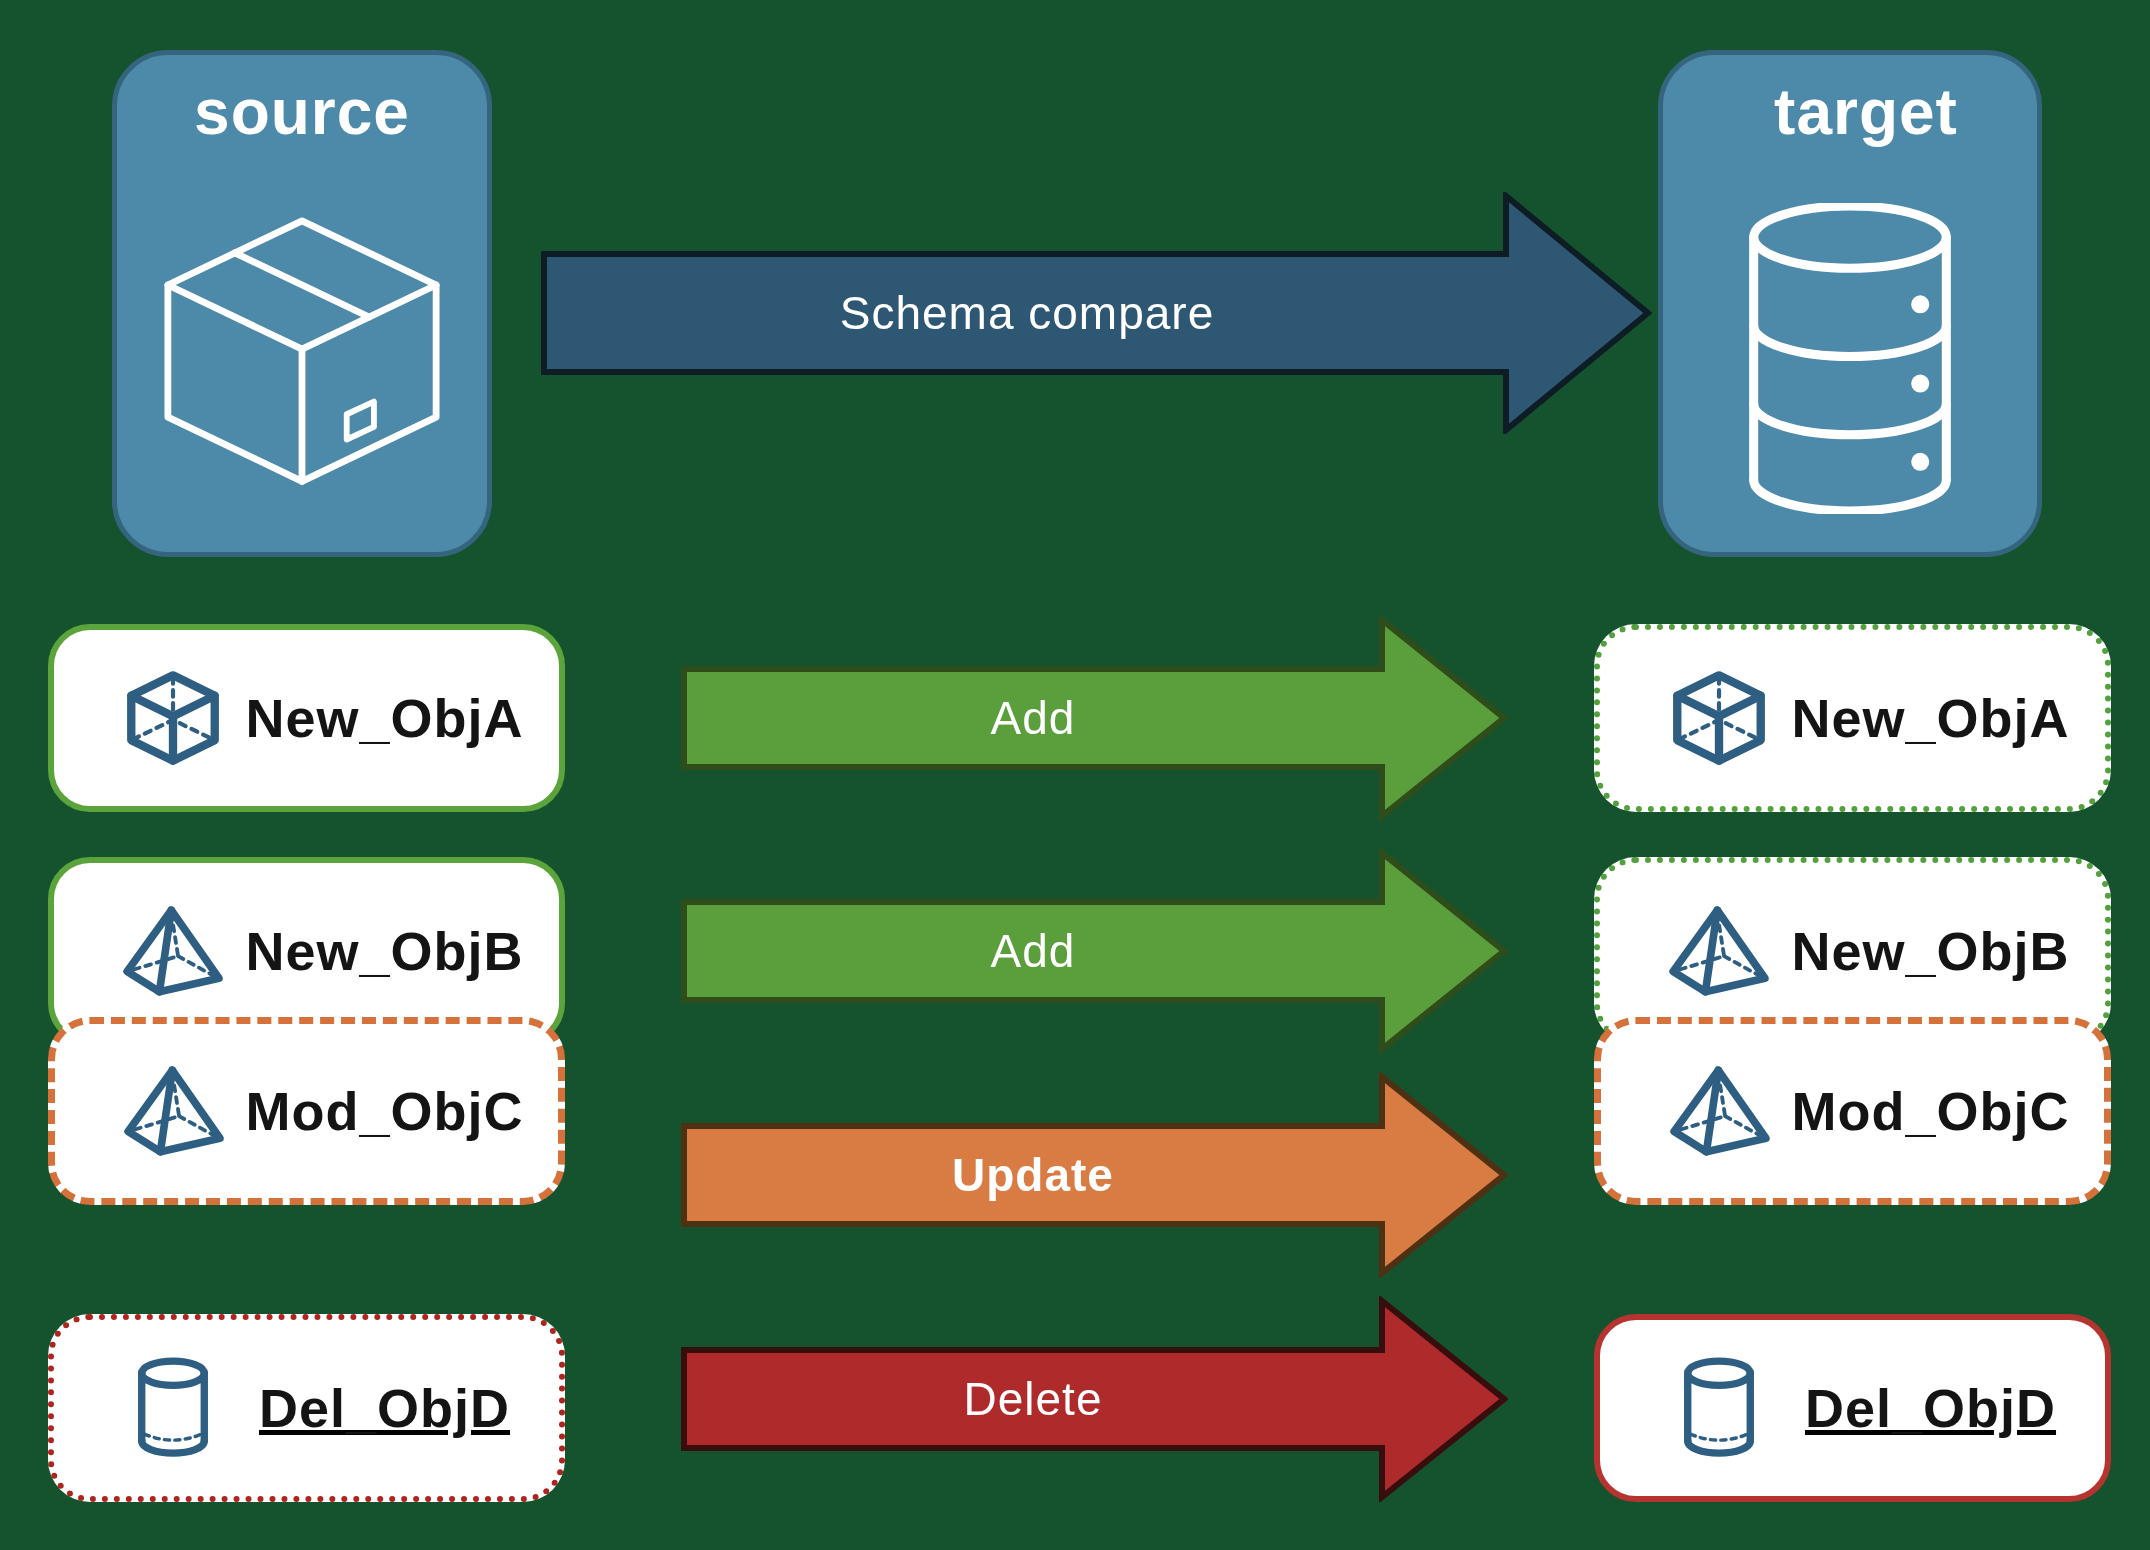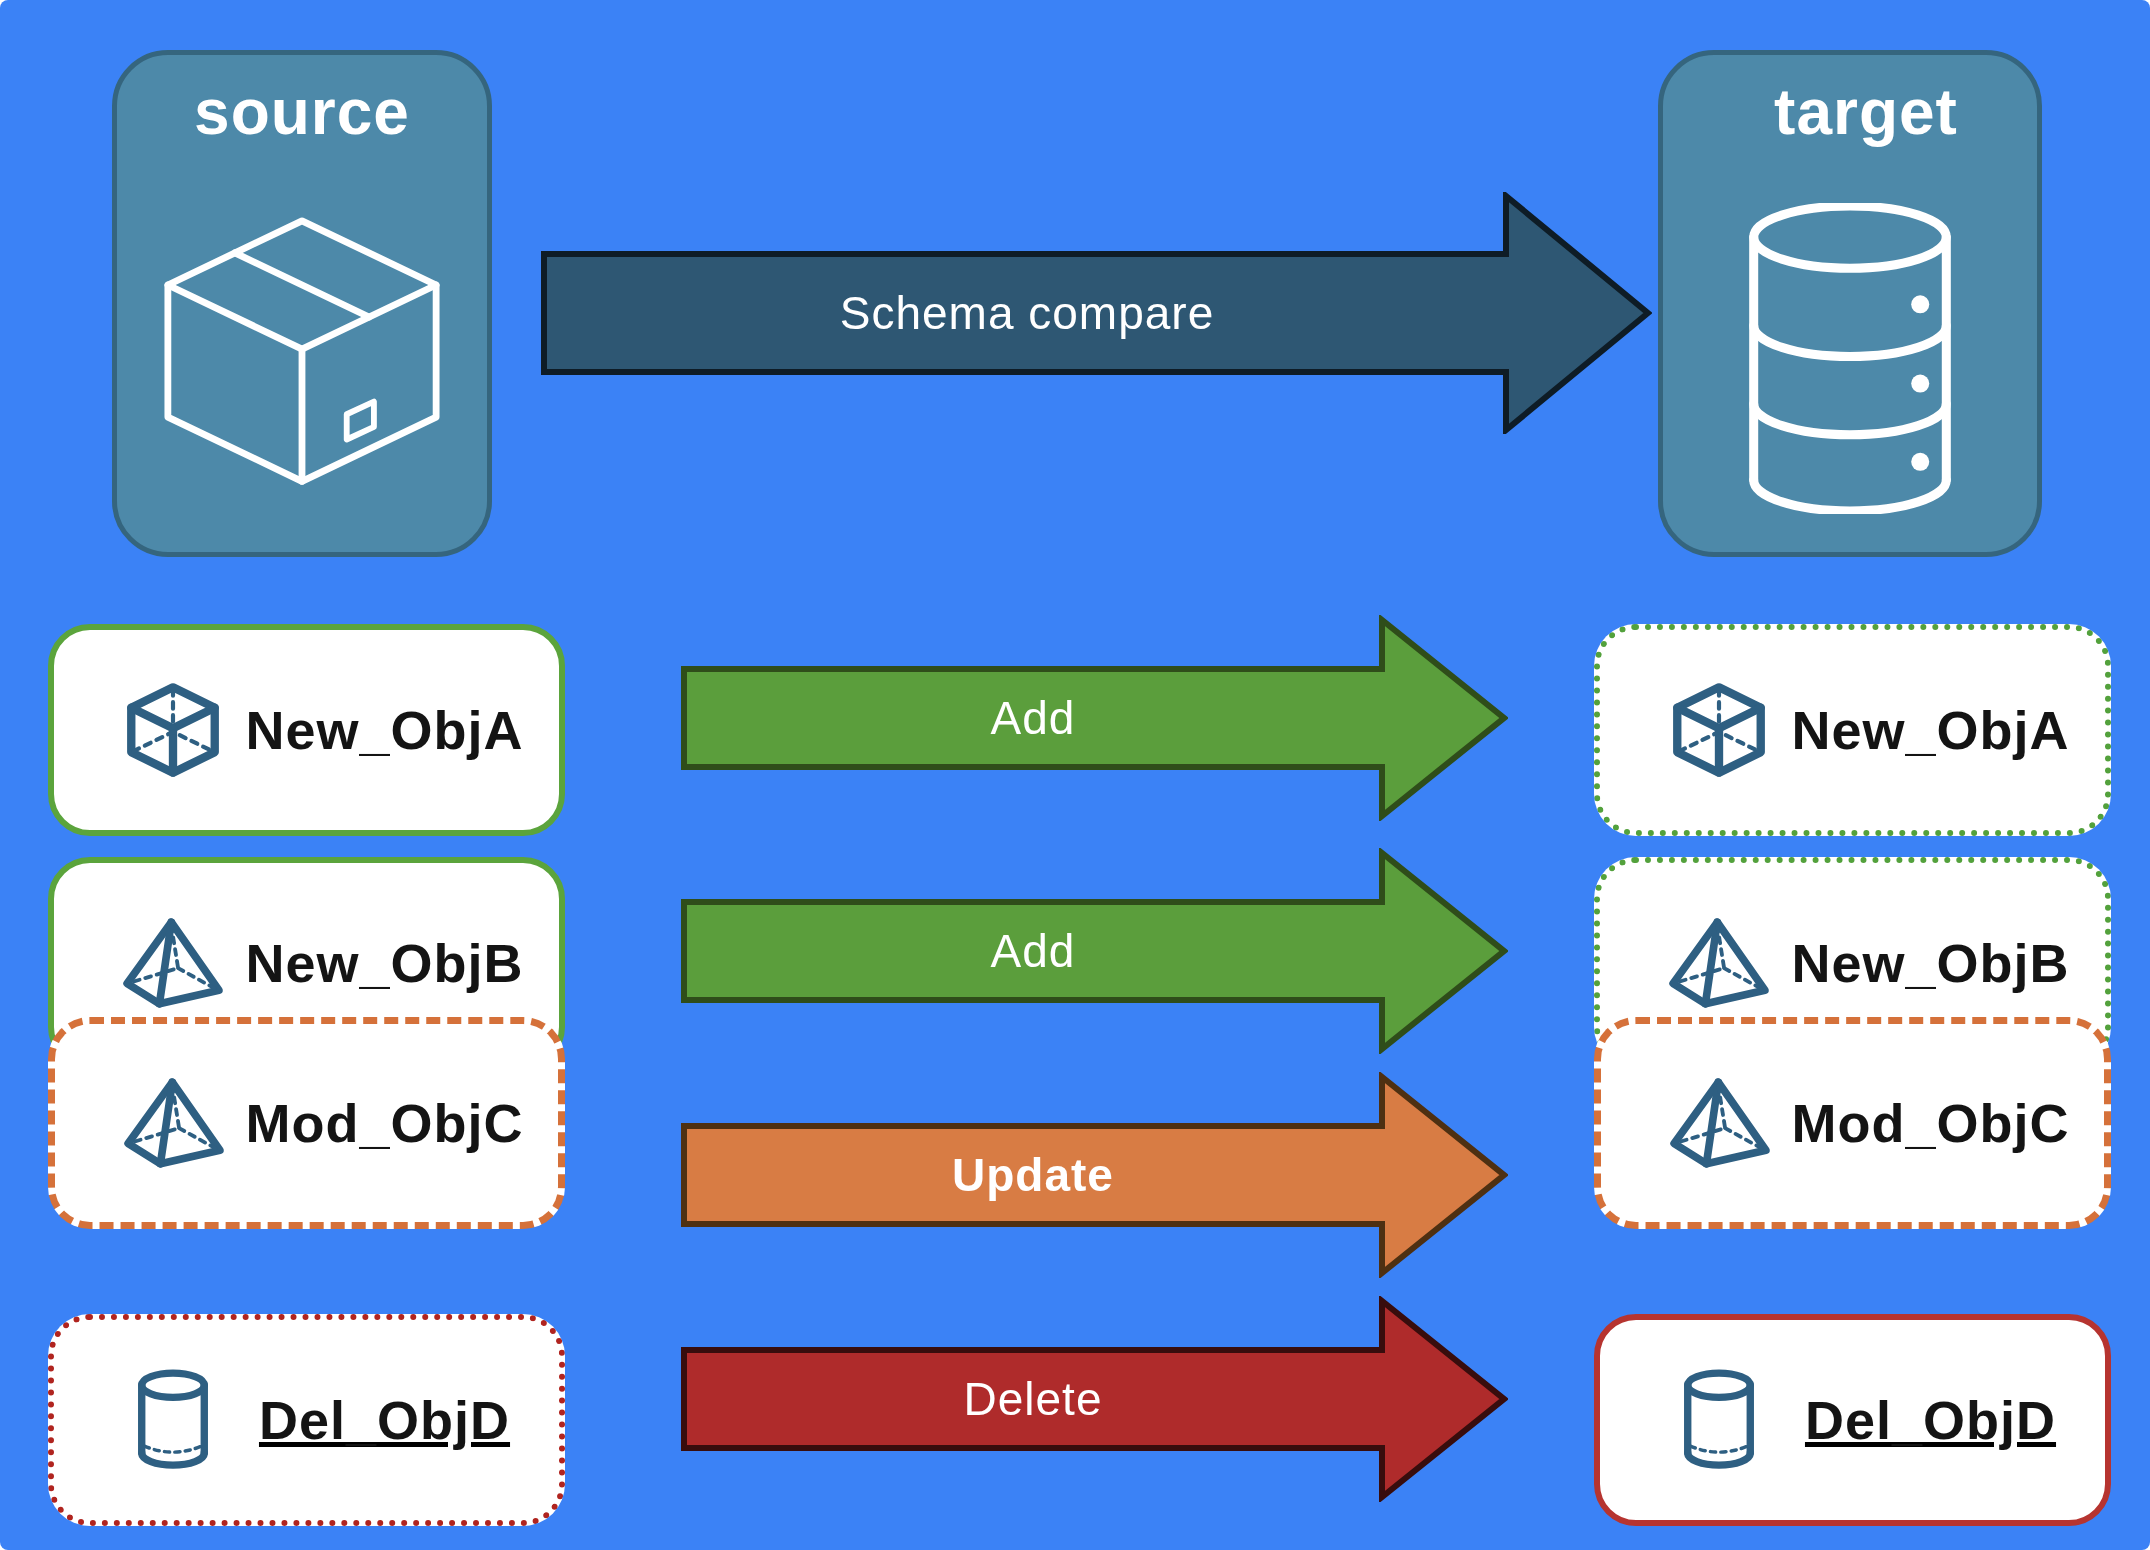--- a/index.html
+++ b/index.html
@@ -1,19 +1,18 @@
 <!DOCTYPE html>
 <html><head>
 <meta charset="utf-8">
 <style>
   html,body{margin:0;padding:0;background:#fff;}
   .canvas{
-    position:relative;width:2150px;height:1550px;background:#3b82f6;overflow:hidden;
+    position:relative;width:2150px;height:1550px;background:#14532d;overflow:hidden;
     font-family:"Liberation Sans", sans-serif;
-    border-radius:8px;
   }
   
   .node{
     position:absolute;top:50px;width:380px;height:507px;
     background:#4D89A9;border:5px solid #35657E;border-radius:56px;
     box-sizing:border-box;
   }
   .node-source{left:112px;}
   .node-target{left:1658px;width:384px;padding-left:32px;}
   .node-label{
@@ -26,21 +25,21 @@
 
   
   .arrow-svg{position:absolute;}
   .arrow-label{
     position:absolute;display:flex;align-items:center;justify-content:center;
     color:#ffffff;font-size:46px;letter-spacing:1px;height:80px;
   }
 
   
   .obj-box{
-    position:absolute;width:517px;height:212px;background:#ffffff;
+    position:absolute;width:517px;height:188px;background:#ffffff;
     border-radius:42px;box-sizing:border-box;display:flex;align-items:center;
   }
   .obj-left{left:48px;}
   .obj-right{left:1594px;}
   .row-0{top:624px;}  .row-1{top:857px;}  .row-2{top:1017px;}  .row-3{top:1314px;text-decoration:underline;}
   .b-solid-green {border:6px solid  #5BA43C;}
   .b-dotted-green{border:6px dotted #53A13C;}
   .b-dashed-orange{border:7px dashed #D5713A;}
   .b-dotted-red {border:6px dotted #B0241F;}
   .b-solid-red  {border:6px solid  #B63430;}

